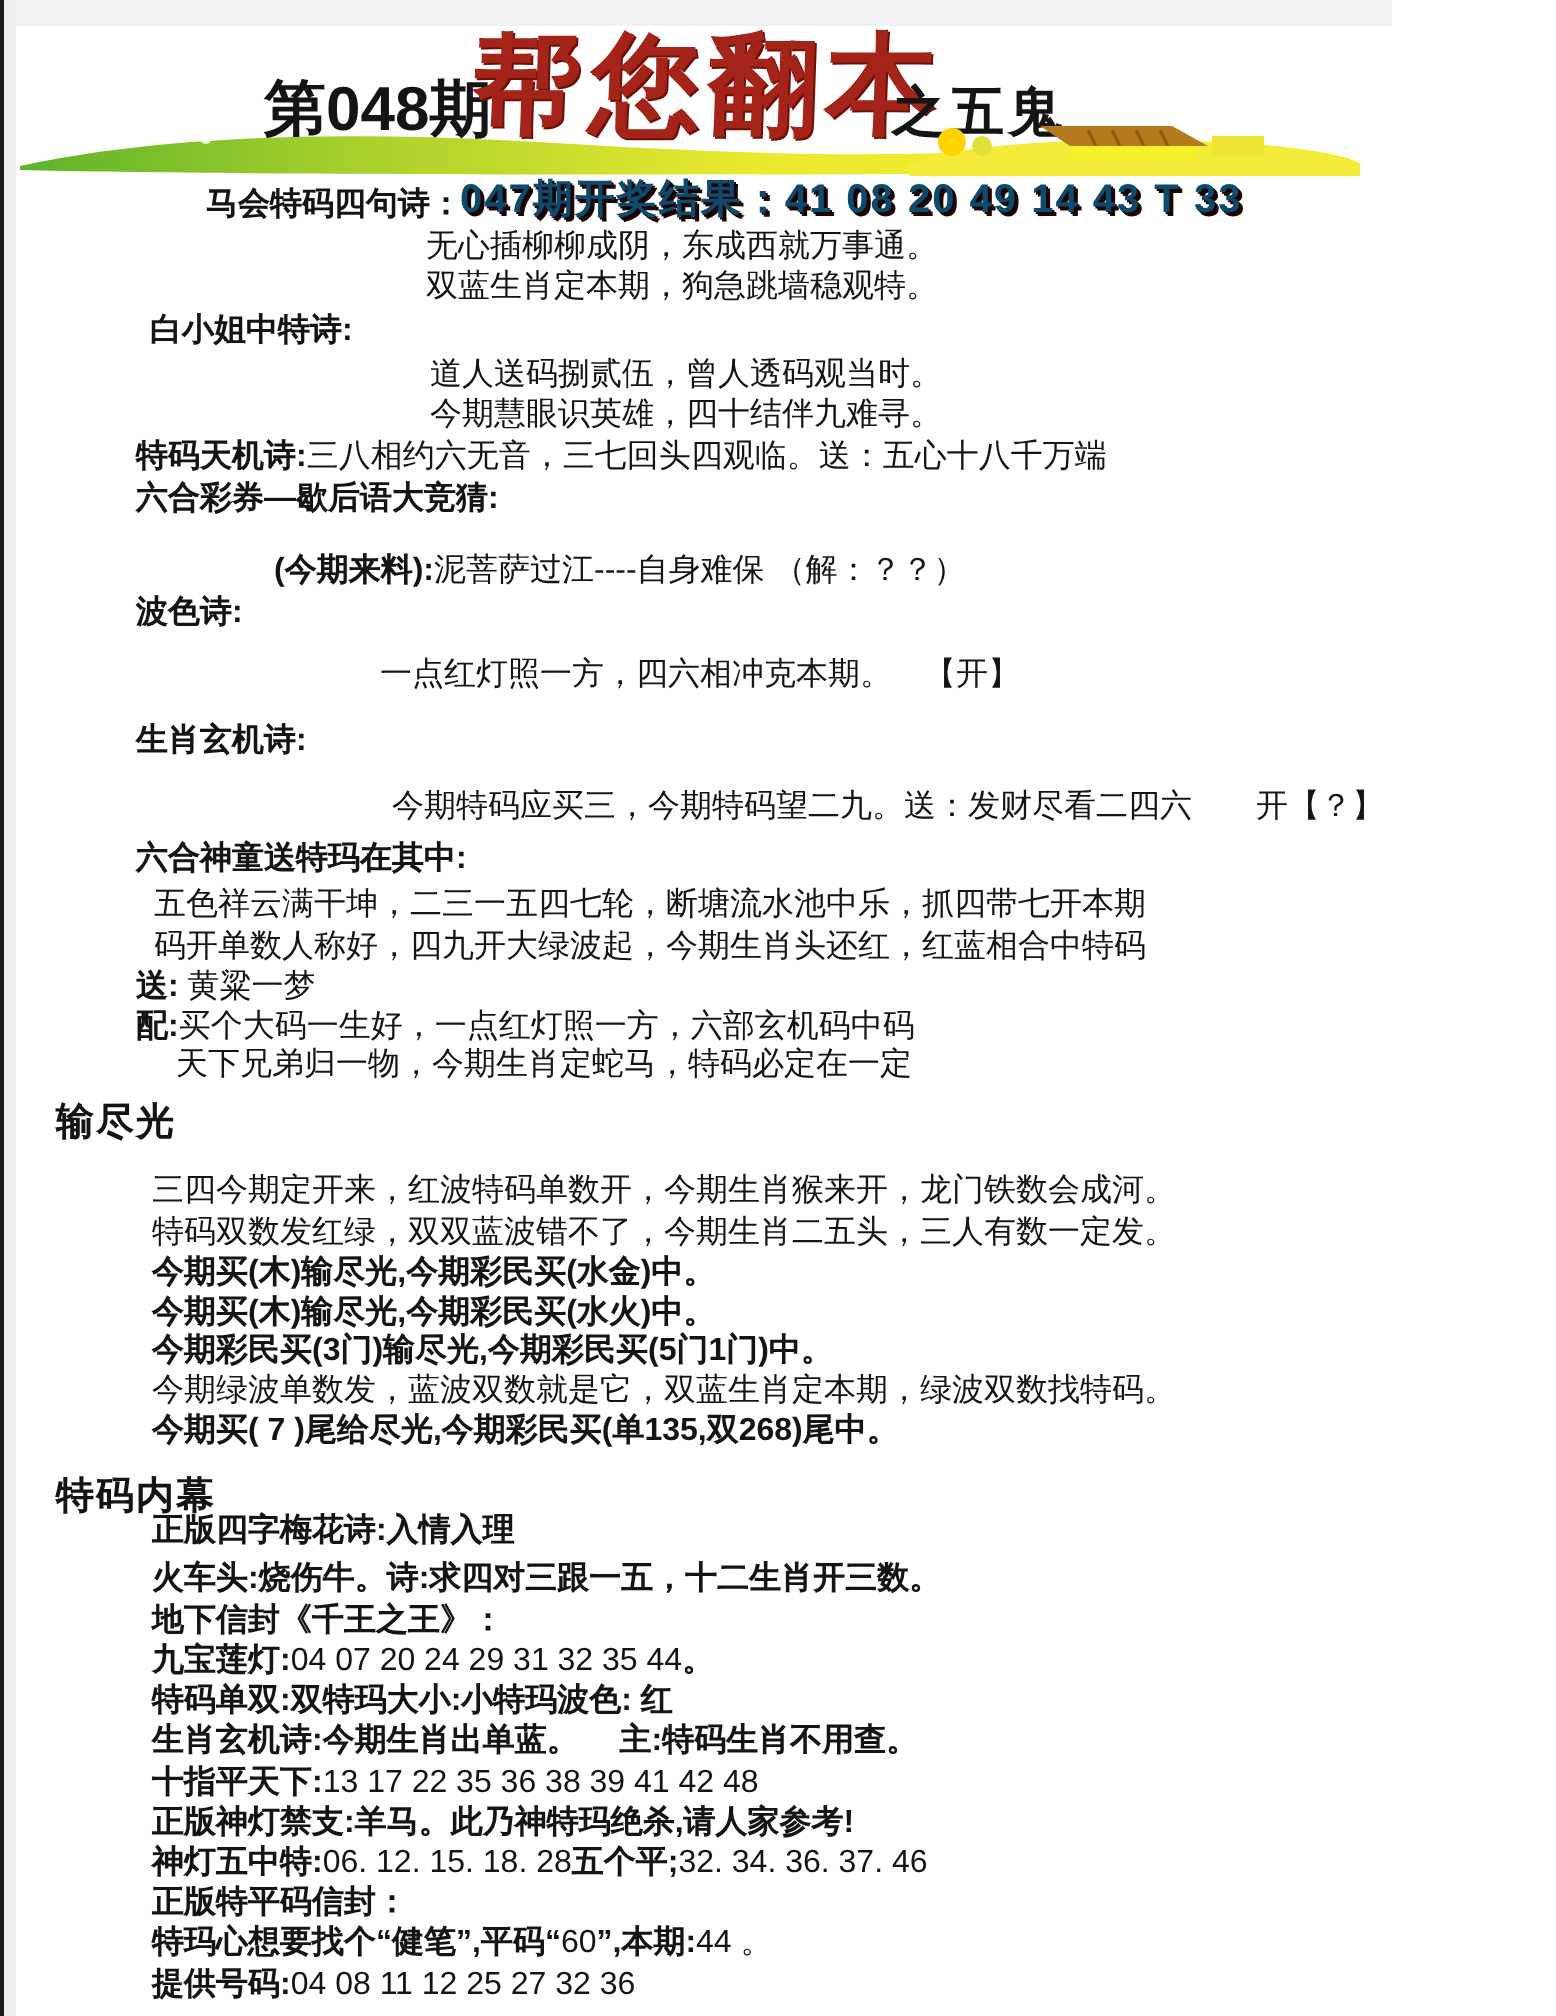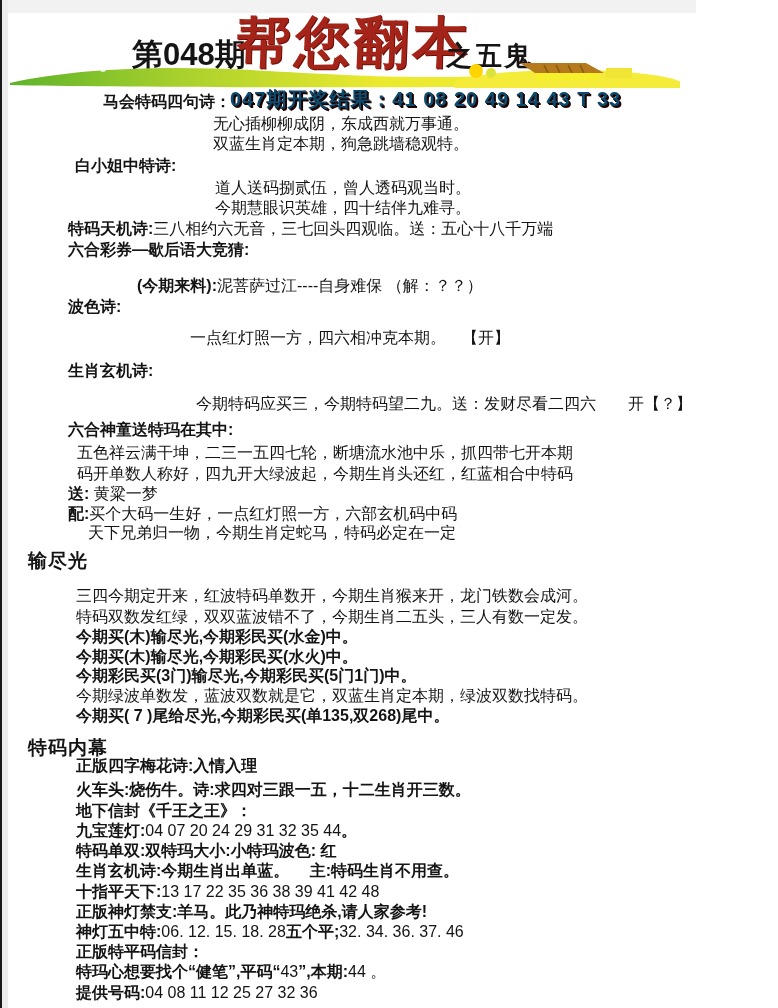--- a/index.html
+++ b/index.html
@@ -121,15 +121,15 @@
   <div class="line" style="left:76px; top:756px"><span class="b">正版四字梅花诗:入情入理</span><span class="t"></span><span class="b"></span><span class="t"></span></div>
   <div class="line" style="left:76px; top:780px"><span class="b">火车头:烧伤牛。诗:求四对三跟一五，十二生肖开三数。</span><span class="t"></span><span class="b"></span><span class="t"></span></div>
   <div class="line" style="left:76px; top:801px"><span class="b">地下信封《千王之王》：</span><span class="t"></span><span class="b"></span><span class="t"></span></div>
   <div class="line" style="left:76px; top:821px"><span class="b">九宝莲灯:</span><span class="t">04 07 20 24 29 31 32 35 44</span><span class="b">。</span><span class="t"></span></div>
   <div class="line" style="left:76px; top:841px"><span class="b">特码单双:双特玛大小:小特玛波色: 红</span><span class="t"></span><span class="b"></span><span class="t"></span></div>
   <div class="line" style="left:76px; top:861px"><span class="b">生肖玄机诗:今期生肖出单蓝。　 主:特码生肖不用查。</span><span class="t"></span><span class="b"></span><span class="t"></span></div>
   <div class="line" style="left:76px; top:882px"><span class="b">十指平天下:</span><span class="t">13 17 22 35 36 38 39 41 42 48</span><span class="b"></span><span class="t"></span></div>
   <div class="line" style="left:76px; top:902px"><span class="b">正版神灯禁支:羊马。此乃神特玛绝杀,请人家参考!</span><span class="t"></span><span class="b"></span><span class="t"></span></div>
   <div class="line" style="left:76px; top:922px"><span class="b">神灯五中特:</span><span class="t">06. 12. 15. 18. 28</span><span class="b">五个平;</span><span class="t">32. 34. 36. 37. 46</span></div>
   <div class="line" style="left:76px; top:942px"><span class="b">正版特平码信封：</span><span class="t"></span><span class="b"></span><span class="t"></span></div>
-  <div class="line" style="left:76px; top:962px"><span class="b">特玛心想要找个“健笔”,平码“</span><span class="t">43</span><span class="b">”,本期:</span><span class="t">44 。</span></div>
+  <div class="line" style="left:76px; top:962px"><span class="b">特玛心想要找个“健笔”,平码“</span><span class="t">60</span><span class="b">”,本期:</span><span class="t">44 。</span></div>
   <div class="line" style="left:76px; top:983px"><span class="b">提供号码:</span><span class="t">04 08 11 12 25 27 32 36</span><span class="b"></span><span class="t"></span></div>
 </div>
 
 </body></html>

